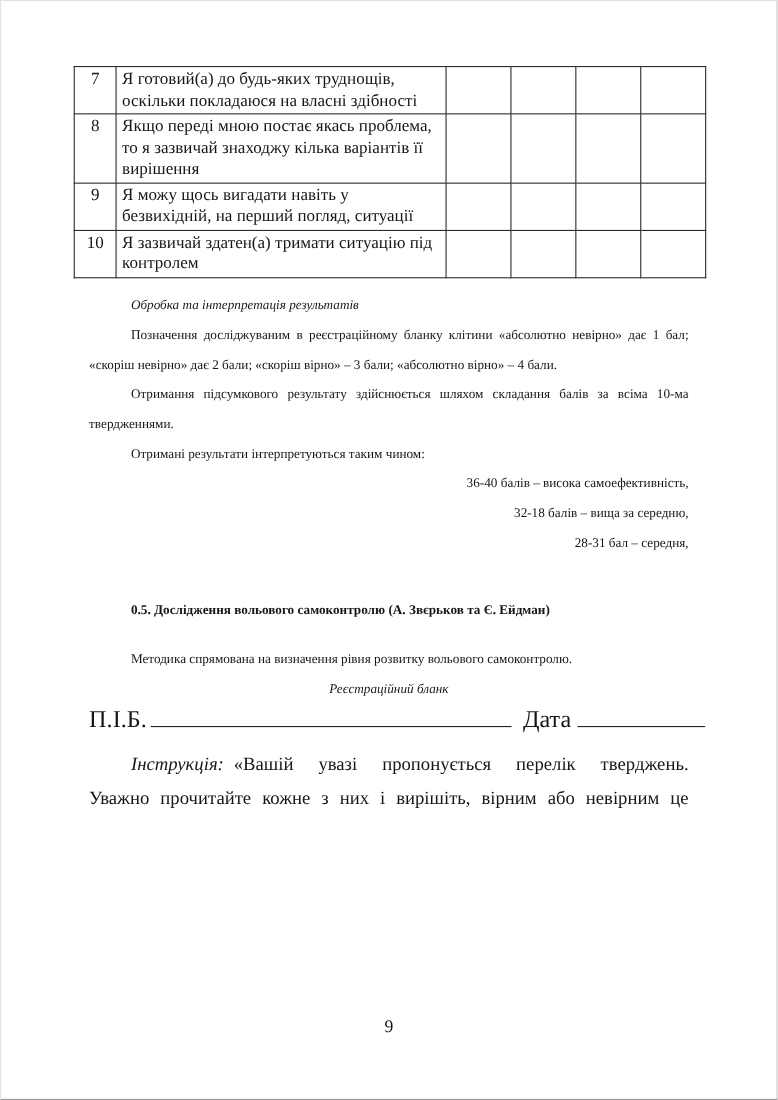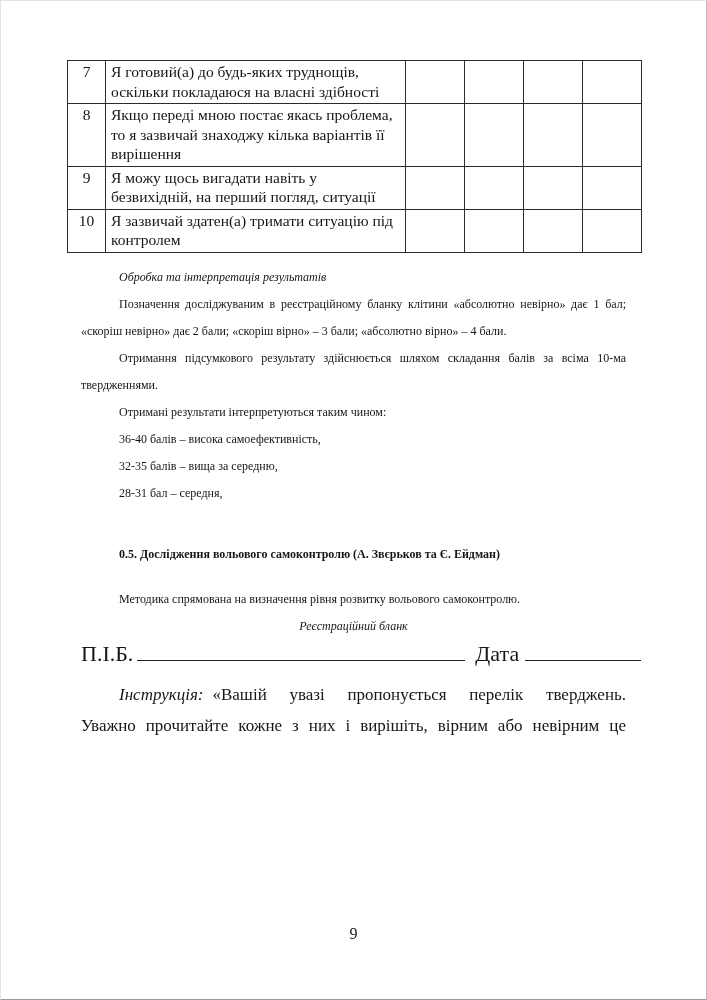--- a/index.html
+++ b/index.html
@@ -23,21 +23,21 @@
   td.col-stmt { width:300px; }
   td.col-ans  { width:59px; }
   
   .body-text { font-size:12px; line-height:27px; }
   .just   { text-align:justify; }
   .indent { text-indent:38px; }
   .it     { font-style:italic; }
   .bold   { font-weight:bold; }
   .center { text-align:center; }
   .proc-heading { margin-top:11px; }
-  .score-block div { padding-left:38px; }
+  .score-block div { padding-left:38px;text-align:right; }
   .sec-heading  { margin-top:34px; }
   .method-para  { margin-top:18px; }
   .pib-row { white-space:nowrap; font-size:22px; line-height:27px; }
   .blank-line { display:inline-block; border-bottom:1px solid #222; height:14px; vertical-align:baseline; }
   .blank-name { width:328px; margin-left:4px; }
   .blank-date { width:116px; margin-left:6px; }
   .date-label { margin-left:10px; }
   .instr { margin-top:12px; font-size:17px; line-height:31px; }
   .stretch { text-align:justify; text-align-last:justify; }
   .instr-label { font-style:italic; margin-right:9px; }
@@ -90,21 +90,21 @@
   </table>
 
   <div class="body-text it indent proc-heading">Обробка та інтерпретація результатів</div>
 
   <div class="body-text just indent">Позначення досліджуваним в реєстраційному бланку клітини «абсолютно невірно» дає 1 бал; «скоріш невірно» дає 2 бали; «скоріш вірно» – 3 бали; «абсолютно вірно» – 4 бали.</div>
   <div class="body-text just indent">Отримання підсумкового результату здійснюється шляхом складання балів за всіма 10-ма твердженнями.</div>
   <div class="body-text indent">Отримані результати інтерпретуються таким чином:</div>
 
   <div class="body-text score-block">
     <div>36-40 балів – висока самоефективність,</div>
-    <div>32-35 балів – вища за середню,</div>
+    <div>32-18 балів – вища за середню,</div>
     <div>28-31 бал – середня,</div>
   </div>
 
 
   <div class="body-text just indent bold sec-heading">0.5. Дослідження вольового самоконтролю (А. Звєрьков та Є. Ейдман)</div>
 
   <div class="body-text just indent method-para">Методика спрямована на визначення рівня розвитку вольового самоконтролю.</div>
 
   <div class="body-text it center">Реєстраційний бланк</div>
 

